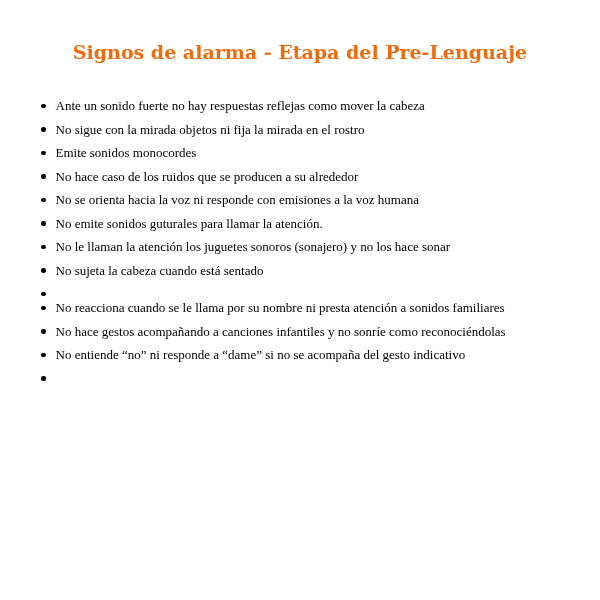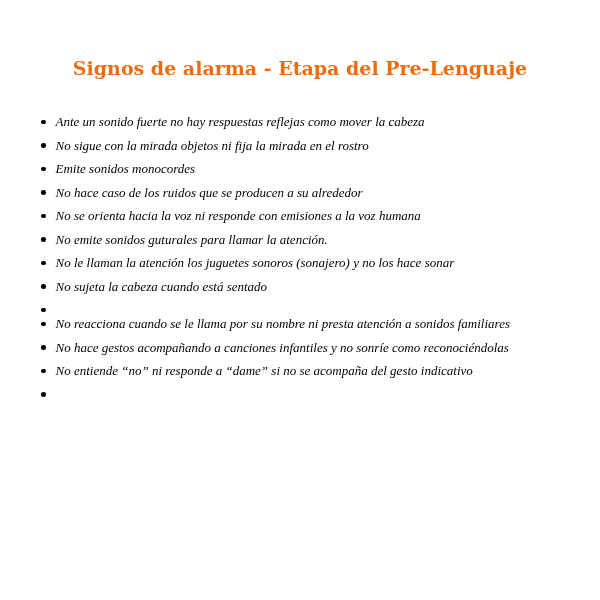--- a/index.html
+++ b/index.html
@@ -15,21 +15,21 @@
     color: #000000;
   }
   .page {
     width: 600px;
     height: 600px;
     background: #ffffff;
     box-sizing: border-box;
   }
   .doc-title {
     margin: 0;
-    padding-top: 56px;
+    padding-top: 40px;
     text-align: center;
     font-family: "DejaVu Serif", "Liberation Serif", serif;
     font-size: 19px;
     line-height: 24px;
     font-weight: bold;
     letter-spacing: 0px;
   }
   .alarm-list {
     margin-top: 30px;
     margin-left: 41px;
@@ -45,21 +45,20 @@
     flex: 0 0 auto;
     width: 4.5px;
     height: 4.5px;
     border-radius: 50%;
     background: #000000;
     margin-top: 9.5px;
     margin-right: 10px;
   }
   .txt {
     white-space: pre-line;
-    font-style: italic;
   }
 </style>
 </head>
 <body>
 
 <div class="page">
 
   <h1 class="doc-title" style="color: rgb(238, 108, 13);">Signos de alarma - Etapa del Pre-Lenguaje</h1>
 
   <div class="alarm-list">

